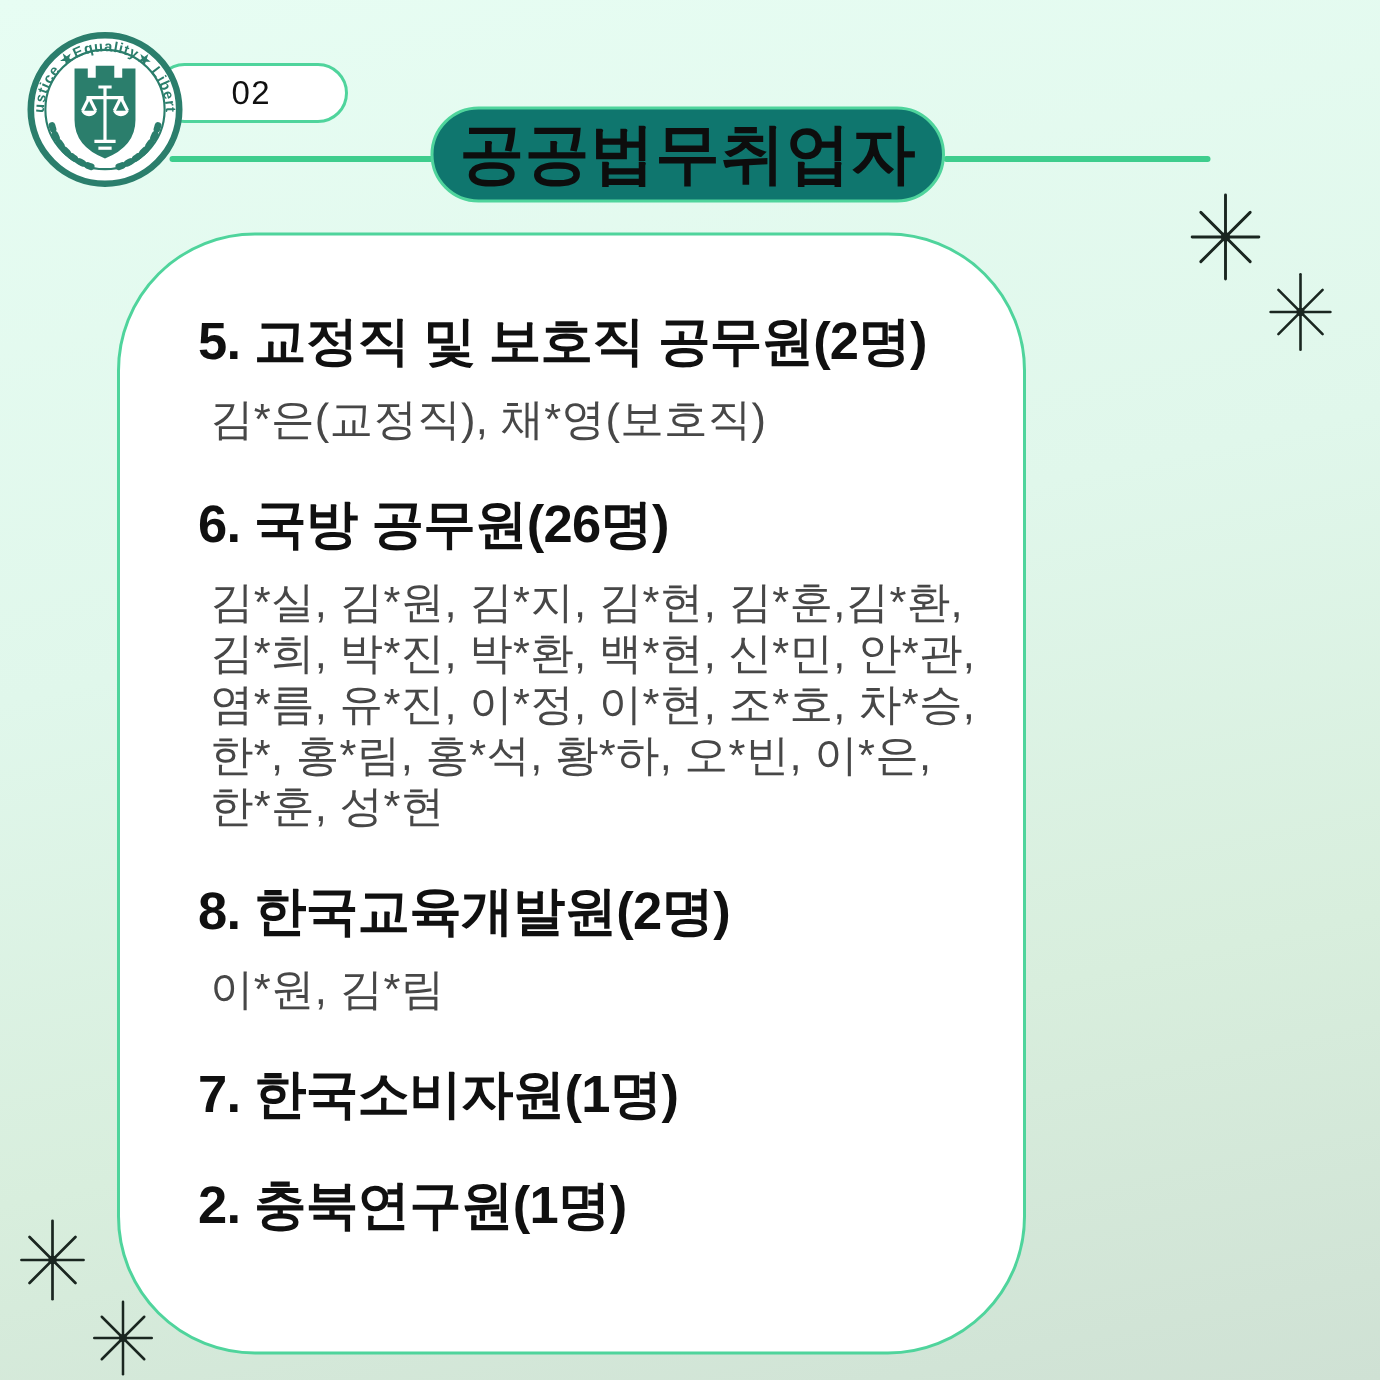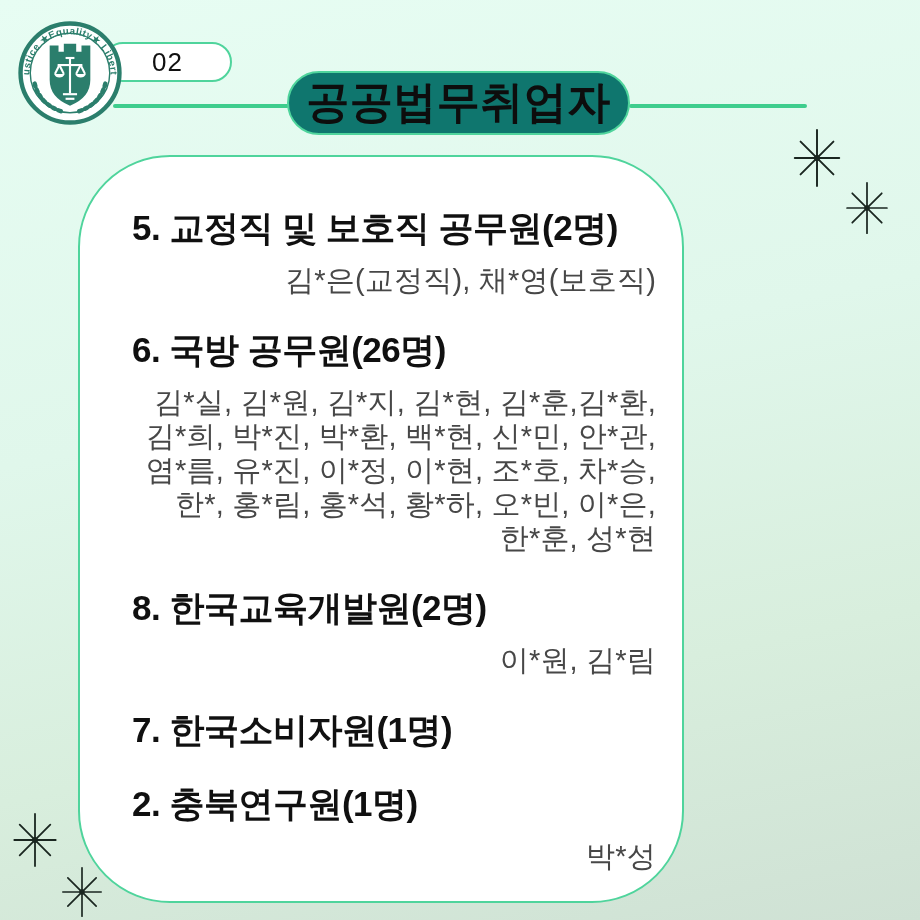--- a/index.html
+++ b/index.html
@@ -8,21 +8,21 @@
     font-family:"Liberation Sans",sans-serif;
     background:linear-gradient(168deg,#e7fdf3 0%,#e0f7eb 42%,#d8eedd 72%,#cfe1d4 100%);
   }
   .stage{position:absolute;inset:0;}
 
   
   .badge-pill{
     position:absolute;left:103px;top:42px;width:129px;height:40px;
     background:#ffffff;border:2px solid #4fd49c;border-radius:22px;
     display:flex;align-items:center;justify-content:center;
-    font-size:26px;font-weight:500;color:#101010;letter-spacing:1px;
+    font-size:22px;font-weight:500;color:#101010;letter-spacing:1px;
     box-sizing:border-box;z-index:1;
   }
   .seal{position:absolute;left:17px;top:20px;width:106px;height:106px;z-index:2;}
 
   .title-line{position:absolute;height:4px;background:#3ecd8d;border-radius:2px;top:104px;z-index:1;}
   .title-line.left{left:113px;width:176px;}
   .title-line.right{left:629px;width:178px;}
   .title-pill{
     position:absolute;left:287px;top:71px;width:343px;height:64px;
     background:#0f766e;border:2.5px solid #4fd49c;border-radius:34px;
@@ -43,21 +43,21 @@
     z-index:1;
   }
   .entry{margin:0;}
   .entry + .entry{margin-top:32px;}
   .entry h2{
     margin:0 0 14px 0;font-size:35px;line-height:42px;font-weight:800;
     color:#101010;letter-spacing:-0.5px;
   }
   .entry p{
     margin:0;padding-left:8px;font-size:29px;line-height:34px;font-weight:300;
-    color:#474747;letter-spacing:0.2px;text-align:right;
+    color:#474747;letter-spacing:0.2px;
   }
 
   
   .sparkle{position:absolute;z-index:3;}
   .sparkle svg{display:block;width:100%;height:100%;}
   .sp1{left:788px;top:128px;width:58px;height:60px;}
   .sp2{left:841px;top:181px;width:52px;height:54px;}
   .sp3{left:8px;top:812px;width:54px;height:56px;}
   .sp4{left:57px;top:864px;width:50px;height:56px;}
 </style>
@@ -124,21 +124,20 @@
       <h2>8. 한국교육개발원(2명)</h2>
       <p>이*원, 김*림</p>
     </section>
 
     <section class="entry">
       <h2>7. 한국소비자원(1명)</h2>
     </section>
 
     <section class="entry">
       <h2>2. 충북연구원(1명)</h2>
-      <p>박*성</p>
     </section>
 
   </div>
 
   <div class="sparkle sp1">
     <svg viewBox="0 0 60 62">
       <g stroke="#1a2620" stroke-width="2" stroke-linecap="round">
         <line x1="30" y1="2" x2="30" y2="60"></line>
         <line x1="7" y1="31" x2="53" y2="31"></line>
         <line x1="13" y1="14" x2="47" y2="48"></line>

